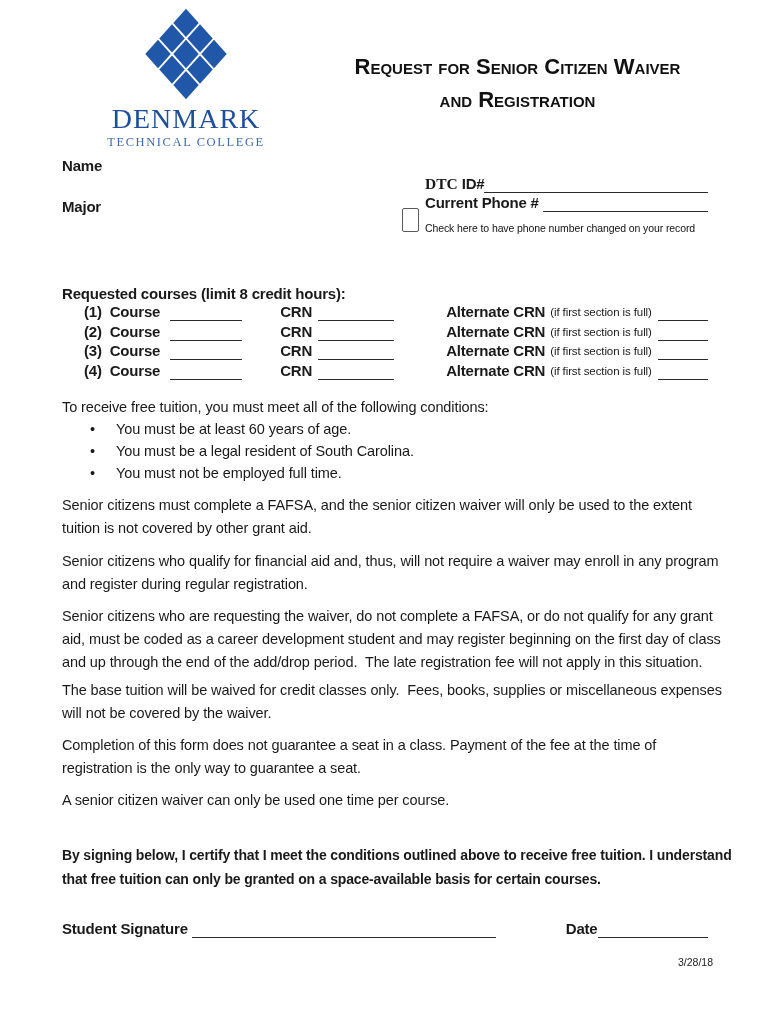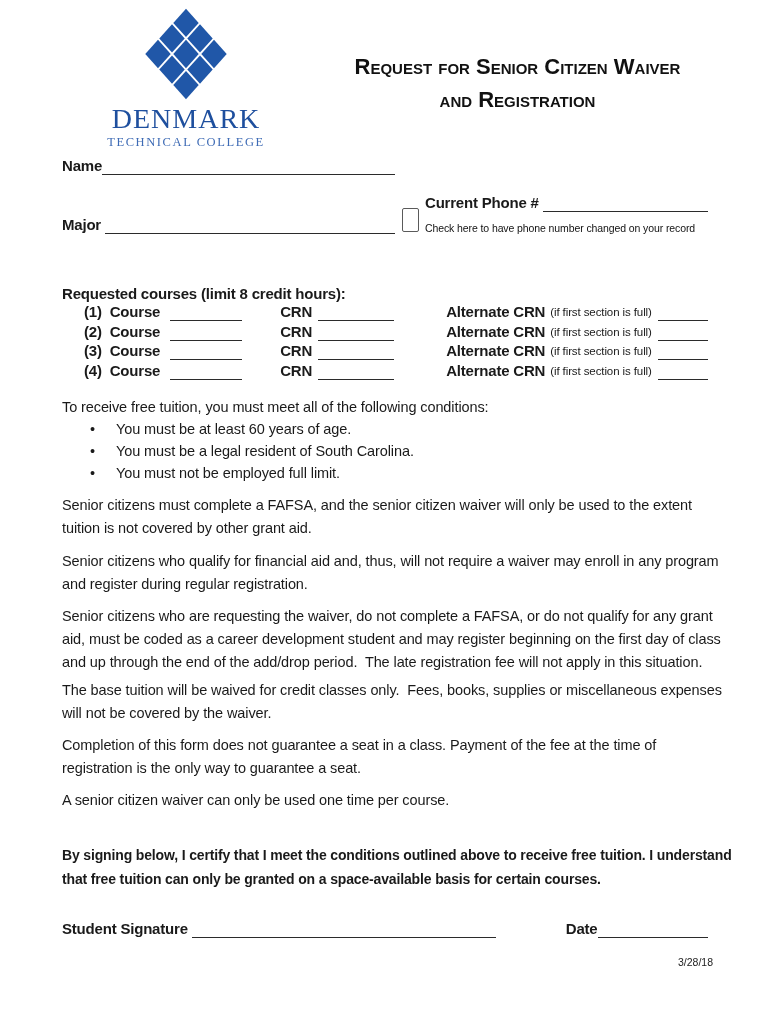--- a/index.html
+++ b/index.html
@@ -9,21 +9,21 @@
   .abs { position:absolute; }
 
   
   .logo-block { left:88px; top:6px; width:196px; text-align:center; }
   .logo-name { font-family:"Liberation Serif", serif; font-size:28px; color:#1e4f9e; letter-spacing:1px; margin-top:-3px; }
   .logo-sub { font-family:"Liberation Serif", serif; font-size:12.5px; color:#3e6bb5; letter-spacing:1.6px; margin-top:0px; }
   .form-title { left:320px; top:50px; width:395px; text-align:center; font-weight:bold; font-size:22px; line-height:33px; font-variant:small-caps; color:#111; }
 
   
   .frow { left:62px; width:646px; display:flex; align-items:flex-end; }
-  .lcell { width:333px; display:flex; align-items:center; margin-right:30px; }
+  .lcell { width:333px; display:flex; align-items:flex-start; margin-right:30px;flex-direction:column; }
   .rcell { width:283px; display:flex; align-items:flex-end; }
   .b { font-weight:bold; font-size:15px; letter-spacing:-0.2px; line-height:19px; white-space:pre; }
   .serif-b { font-family:"Liberation Serif", serif; font-weight:bold; font-size:15.5px; line-height:19px; }
   .fill-line { display:inline-block; height:18px; border-bottom:1.4px solid #2b2b2b; }
   .grow { flex:1 1 auto; }
   .ml4{margin-left:4px;} .ml6{margin-left:6px;}
   .phone-cell { position:relative; width:283px; }
   .phone-top { display:flex; align-items:flex-end; }
   .checkbox { position:absolute; left:-23px; top:15px; width:17px; height:24px; border:1.5px solid #5a5a5a; border-radius:2px; background:#fff; }
   .check-note { font-size:10.5px; letter-spacing:-0.1px; margin-top:10px; color:#111; }
@@ -83,20 +83,25 @@
   <div class="abs form-title">
     <div>Request for Senior Citizen Waiver</div>
     <div>and Registration</div>
   </div>
 
   <div class="abs frow" style="top:156px;">
     <div class="lcell">
       <span class="b">Name</span>
       <span class="fill-line grow"></span>
     </div>
+    <div class="rcell">
+      <span class="serif-b">DTC</span>
+      <span class="b ml4">ID#</span>
+      <span class="fill-line grow"></span>
+    </div>
   </div>
 
   <div class="abs frow" style="top:193px;">
     <div class="lcell">
       <span class="b">Major</span>
       <span class="fill-line grow ml4"></span>
     </div>
     <div class="phone-cell">
       <span class="checkbox"></span>
       <div class="phone-top">
@@ -159,21 +164,21 @@
     <div class="bullet-row">
       <span class="bullet-glyph">•</span>
       <span>You must be at least 60 years of age.</span>
     </div>
     <div class="bullet-row">
       <span class="bullet-glyph">•</span>
       <span>You must be a legal resident of South Carolina.</span>
     </div>
     <div class="bullet-row">
       <span class="bullet-glyph">•</span>
-      <span>You must not be employed full limit.</span>
+      <span>You must not be employed full time.</span>
     </div>
   </div>
 
   <div class="abs body-txt" style="left:62px; top:494px;">Senior citizens must complete a FAFSA, and the senior citizen waiver will only be used to the extent
 tuition is not covered by other grant aid.</div>
   <div class="abs body-txt" style="left:62px; top:550px;">Senior citizens who qualify for financial aid and, thus, will not require a waiver may enroll in any program
 and register during regular registration.</div>
   <div class="abs body-txt" style="left:62px; top:605px;">Senior citizens who are requesting the waiver, do not complete a FAFSA, or do not qualify for any grant
 aid, must be coded as a career development student and may register beginning on the first day of class
 and up through the end of the add/drop period.  The late registration fee will not apply in this situation.</div>

